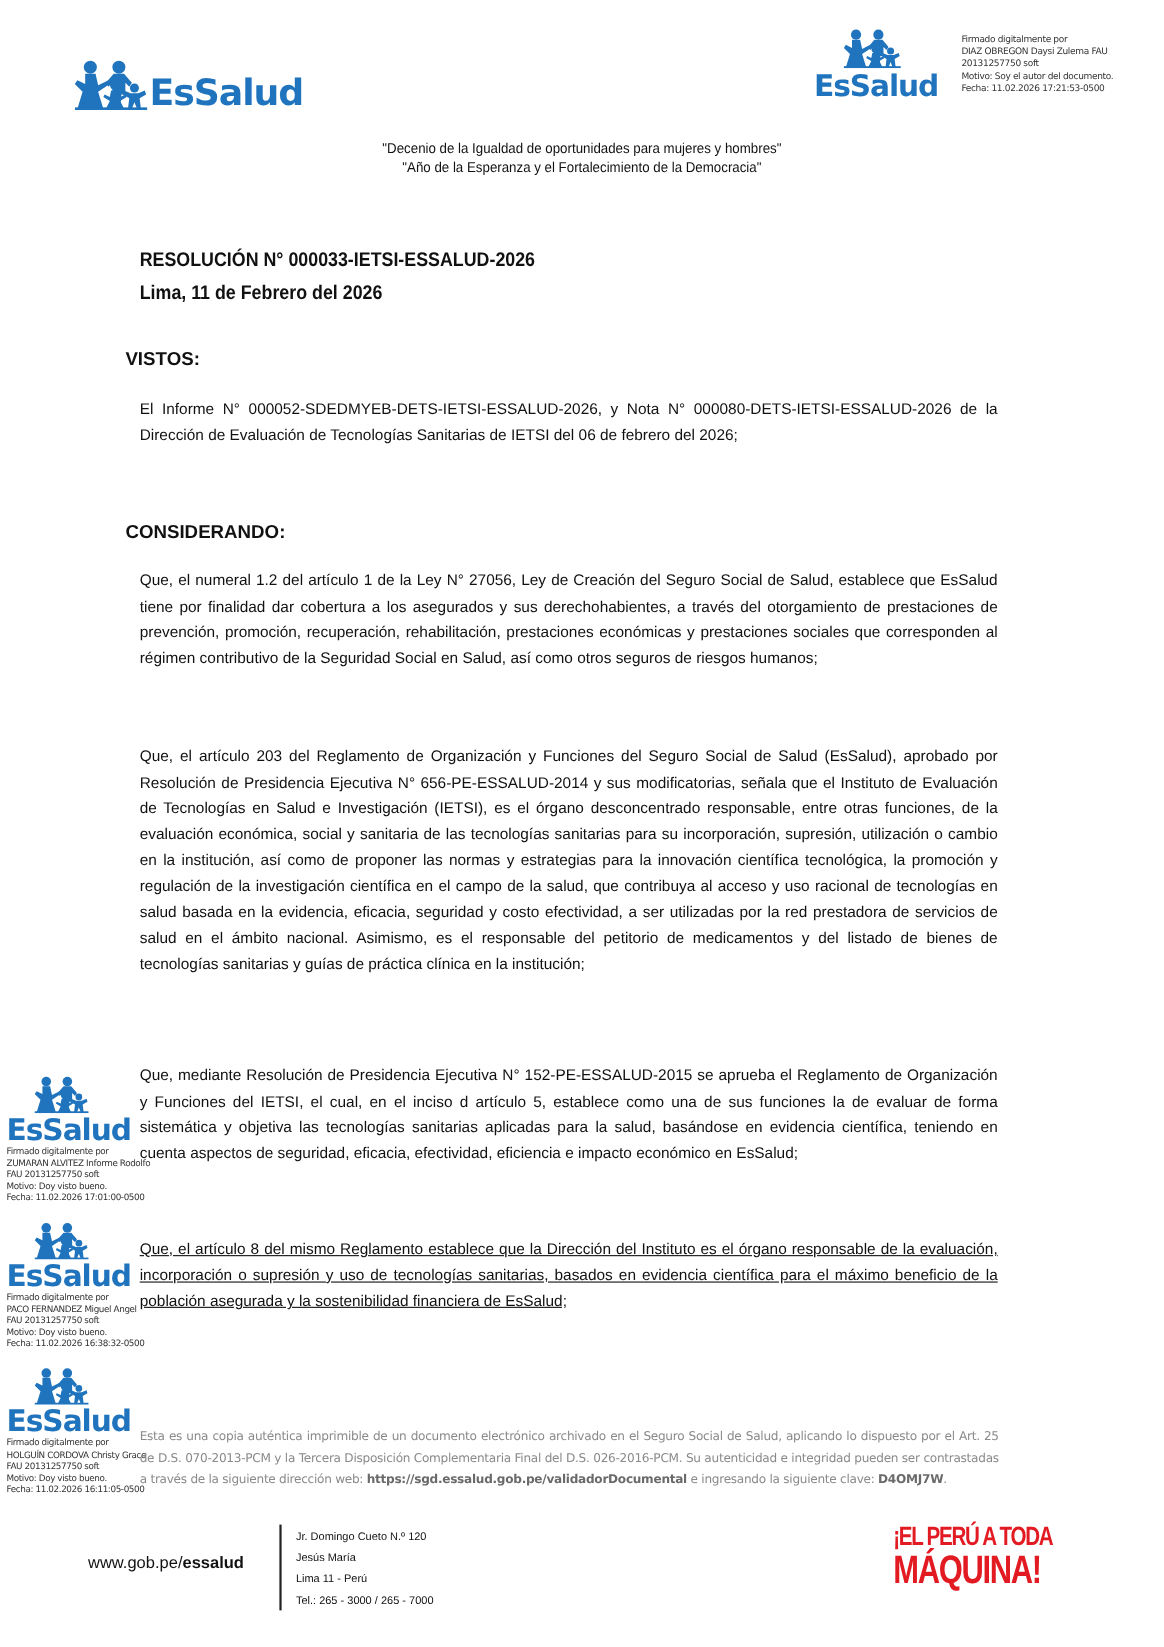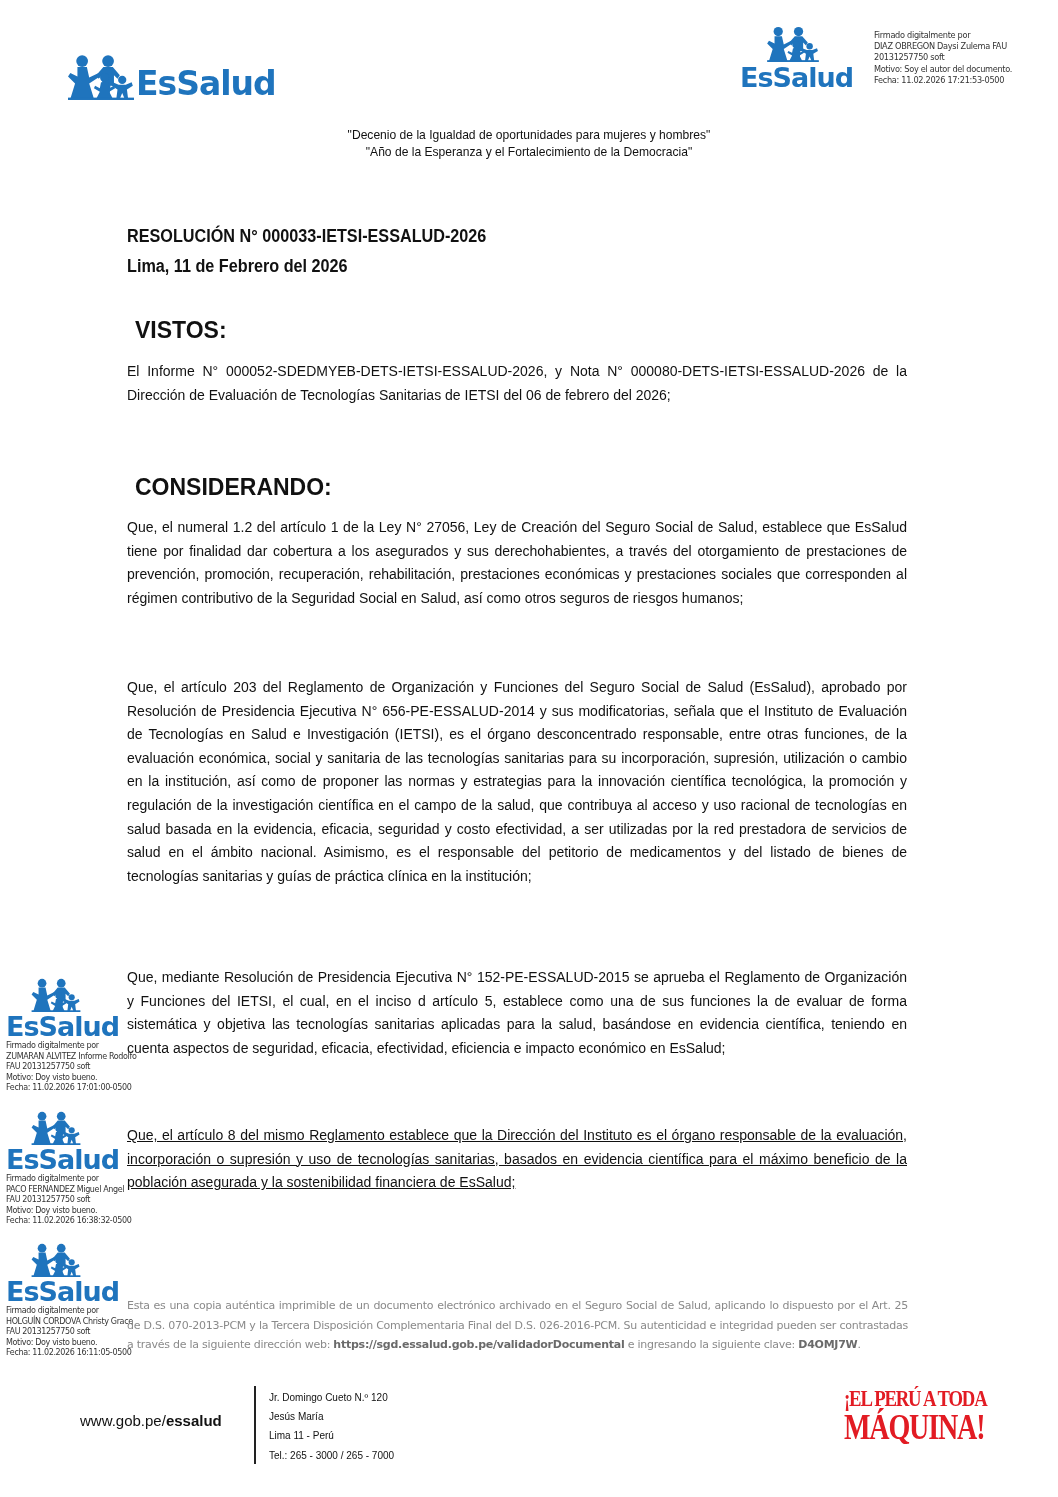--- a/index.html
+++ b/index.html
@@ -8,32 +8,32 @@
   .abs { position:absolute; }
   .logo-main { left:68px; top:52px; width:210px; height:48px; display:flex; align-items:flex-end; }
   .logo-word { color:#1f74bd; font-family:"DejaVu Sans", sans-serif; font-weight:bold; font-size:33px; letter-spacing:-1px; line-height:1; }
   .fig { display:inline-block; }
   .logo-center { left:740px; top:26px; width:105px; height:66px; text-align:center; }
   .logo-center .logo-word { font-size:27px; display:block; margin-top:-2px; }
   .sig-top { left:874px; top:30px; font-size:8.2px; line-height:11.2px; color:#333; font-family:"DejaVu Sans", sans-serif; letter-spacing:-0.3px; }
   .motto { left:0; width:1058px; top:127px; text-align:center; font-size:13px; line-height:16.5px; color:#111; transform:scaleX(0.93); }
   .res-title { left:127px; top:226px; font-size:18px; font-weight:bold; transform-origin:left; transform:scaleX(0.9); white-space:nowrap; }
   .res-date { left:127px; top:256px; font-size:18px; font-weight:bold; transform-origin:left; transform:scaleX(0.9); white-space:nowrap; }
-  .heading { left:135px; font-size:23px; font-weight:bold; }
+  .heading { left:114px; font-size:17px; font-weight:bold; }
   .para { left:127px; width:780px; font-size:14px; line-height:23.6px; text-align:justify; transform-origin:left top; }
   .sig-side { left:6px; width:130px; text-align:left; }
   .sig-side .logo-box { width:100px; text-align:center; }
   .sig-side .logo-word { font-size:27px; display:block; margin-top:-3px; }
   .sig-side .sig-txt { font-size:8px; line-height:10.6px; color:#333; font-family:"DejaVu Sans", sans-serif; letter-spacing:-0.35px; white-space:nowrap; margin-top:1px; }
   .legal { left:127px; width:781px; top:1296px; font-size:11px; line-height:19.5px; color:#8a8a8a; text-align:justify; font-family:"DejaVu Sans", sans-serif; letter-spacing:-0.25px; }
   .legal b { color:#6a6a6a; }
   .footer-url { left:80px; top:1412px; font-size:15px; color:#111; }
   .footer-divider { left:254px; top:1386px; width:2px; height:78px; background:#222; }
   .footer-addr { left:269px; top:1388px; font-size:10px; line-height:19.2px; color:#111; }
-  .slogan { left:812px; top:1386px; color:#e21b23; font-family:Liberation Serif, serif; font-weight:bold; line-height:1; transform-origin:left top;margin-left:32px; }
+  .slogan { left:812px; top:1386px; color:#e21b23; font-family:Liberation Sans, sans-serif; font-weight:bold; line-height:1; transform-origin:left top; }
   .slogan .l1 { font-size:24px; letter-spacing:-1.5px; transform:scaleX(0.78); transform-origin:left; display:block; }
   .slogan .l2 { font-size:36px; letter-spacing:-1.5px; transform:scaleX(0.78); transform-origin:left; display:block; margin-top:-1px; }
 </style>
 </head>
 <body>
 
 <svg width="0" height="0" style="position:absolute">
   <defs>
     <g id="family">
 

